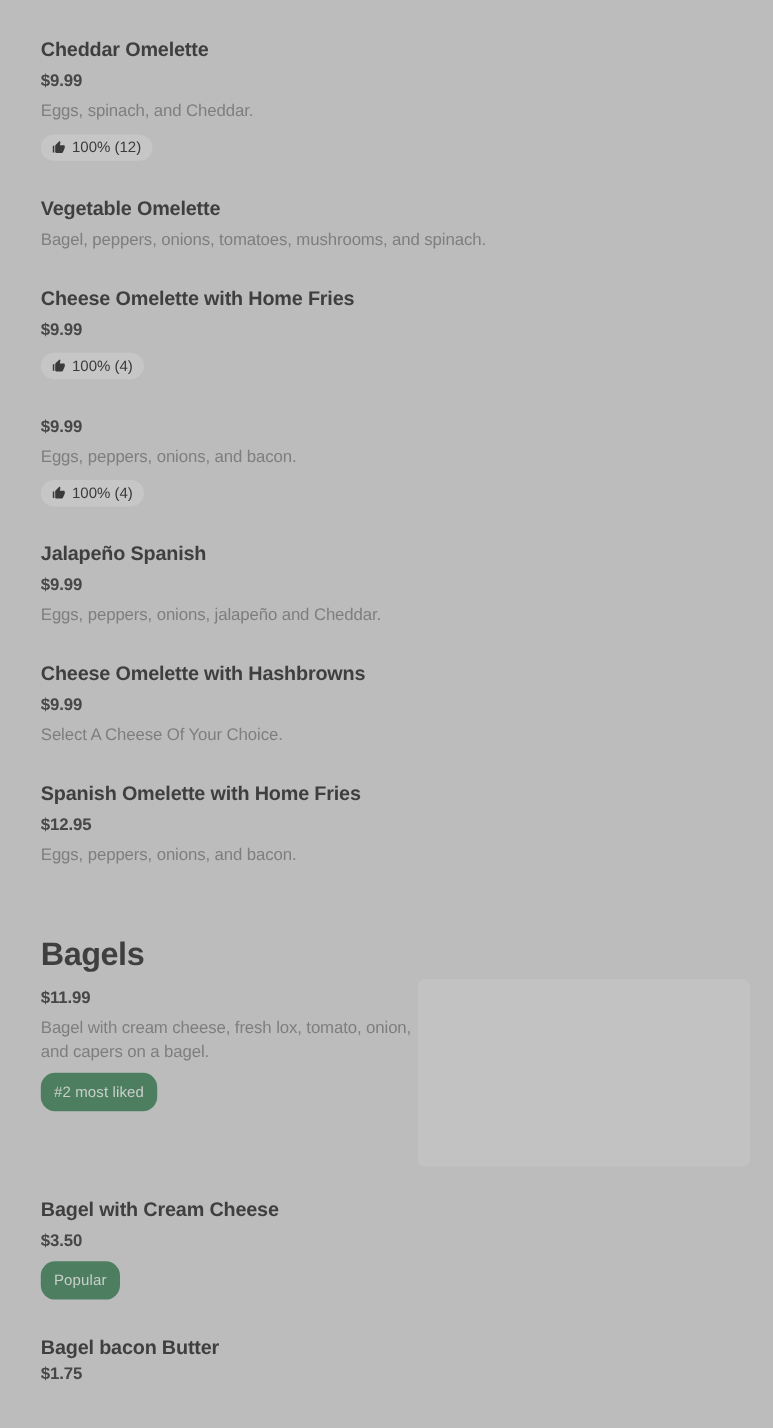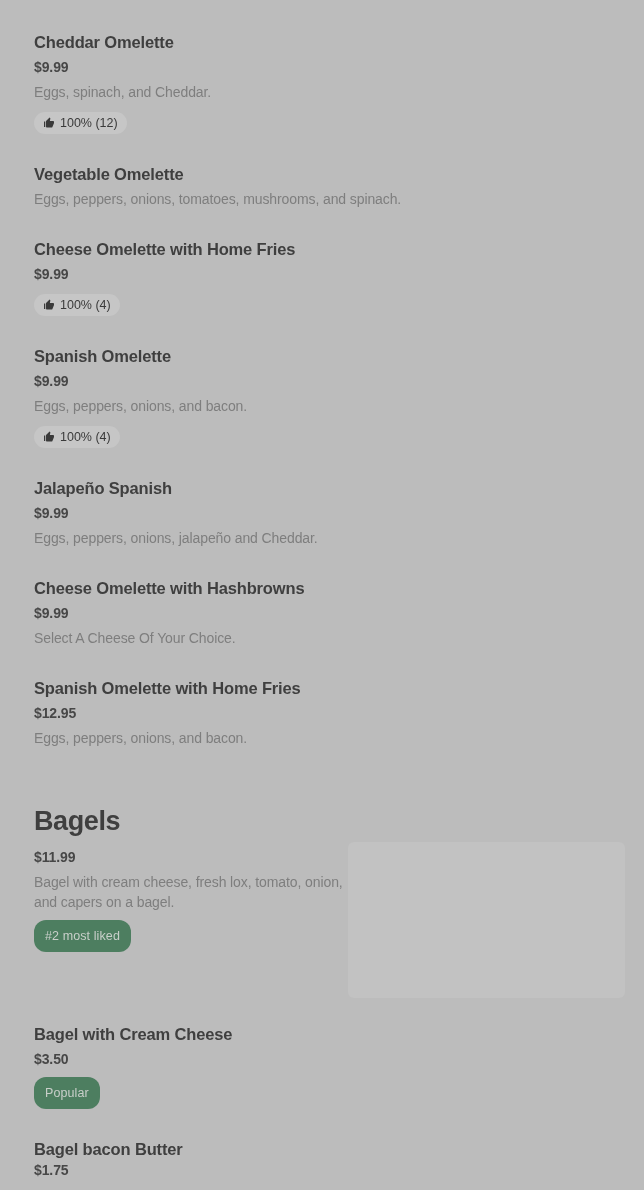--- a/index.html
+++ b/index.html
@@ -75,38 +75,37 @@
           <svg width="12" height="12" viewBox="0 0 24 24" fill="var(--rating-pill-text)">
             <path d="M2 20h2.5V9H2v11zM22 10c0-1.1-.9-2-2-2h-6.3l.95-4.57.03-.32c0-.41-.17-.79-.44-1.06L13.17 1 6.58 7.59C6.22 7.95 6 8.45 6 9v10c0 1.1.9 2 2 2h9c.83 0 1.54-.5 1.84-1.22l3.02-7.05c.09-.23.14-.47.14-.73v-2z"></path>
           </svg>
         </span>
       <span>100% (12)</span>
     </div>
   </div>
 
   <div class="item">
     <div class="item-title">Vegetable Omelette</div>
-    <div class="item-desc">Eggs, peppers, onions, tomatoes, mushrooms, and spinach.</div>
+    <div class="item-desc">Bagel, peppers, onions, tomatoes, mushrooms, and spinach.</div>
   </div>
 
   <div class="item">
     <div class="item-title">Cheese Omelette with Home Fries</div>
     <div class="item-price">$9.99</div>
     <div class="rating-pill">
       <span>
           <svg width="12" height="12" viewBox="0 0 24 24" fill="var(--rating-pill-text)">
             <path d="M2 20h2.5V9H2v11zM22 10c0-1.1-.9-2-2-2h-6.3l.95-4.57.03-.32c0-.41-.17-.79-.44-1.06L13.17 1 6.58 7.59C6.22 7.95 6 8.45 6 9v10c0 1.1.9 2 2 2h9c.83 0 1.54-.5 1.84-1.22l3.02-7.05c.09-.23.14-.47.14-.73v-2z"></path>
           </svg>
         </span>
       <span>100% (4)</span>
     </div>
   </div>
 
   <div class="item">
-    <div class="item-title">Spanish Omelette</div>
     <div class="item-price">$9.99</div>
     <div class="item-desc">Eggs, peppers, onions, and bacon.</div>
     <div class="rating-pill">
       <span>
           <svg width="12" height="12" viewBox="0 0 24 24" fill="var(--rating-pill-text)">
             <path d="M2 20h2.5V9H2v11zM22 10c0-1.1-.9-2-2-2h-6.3l.95-4.57.03-.32c0-.41-.17-.79-.44-1.06L13.17 1 6.58 7.59C6.22 7.95 6 8.45 6 9v10c0 1.1.9 2 2 2h9c.83 0 1.54-.5 1.84-1.22l3.02-7.05c.09-.23.14-.47.14-.73v-2z"></path>
           </svg>
         </span>
       <span>100% (4)</span>
     </div>

